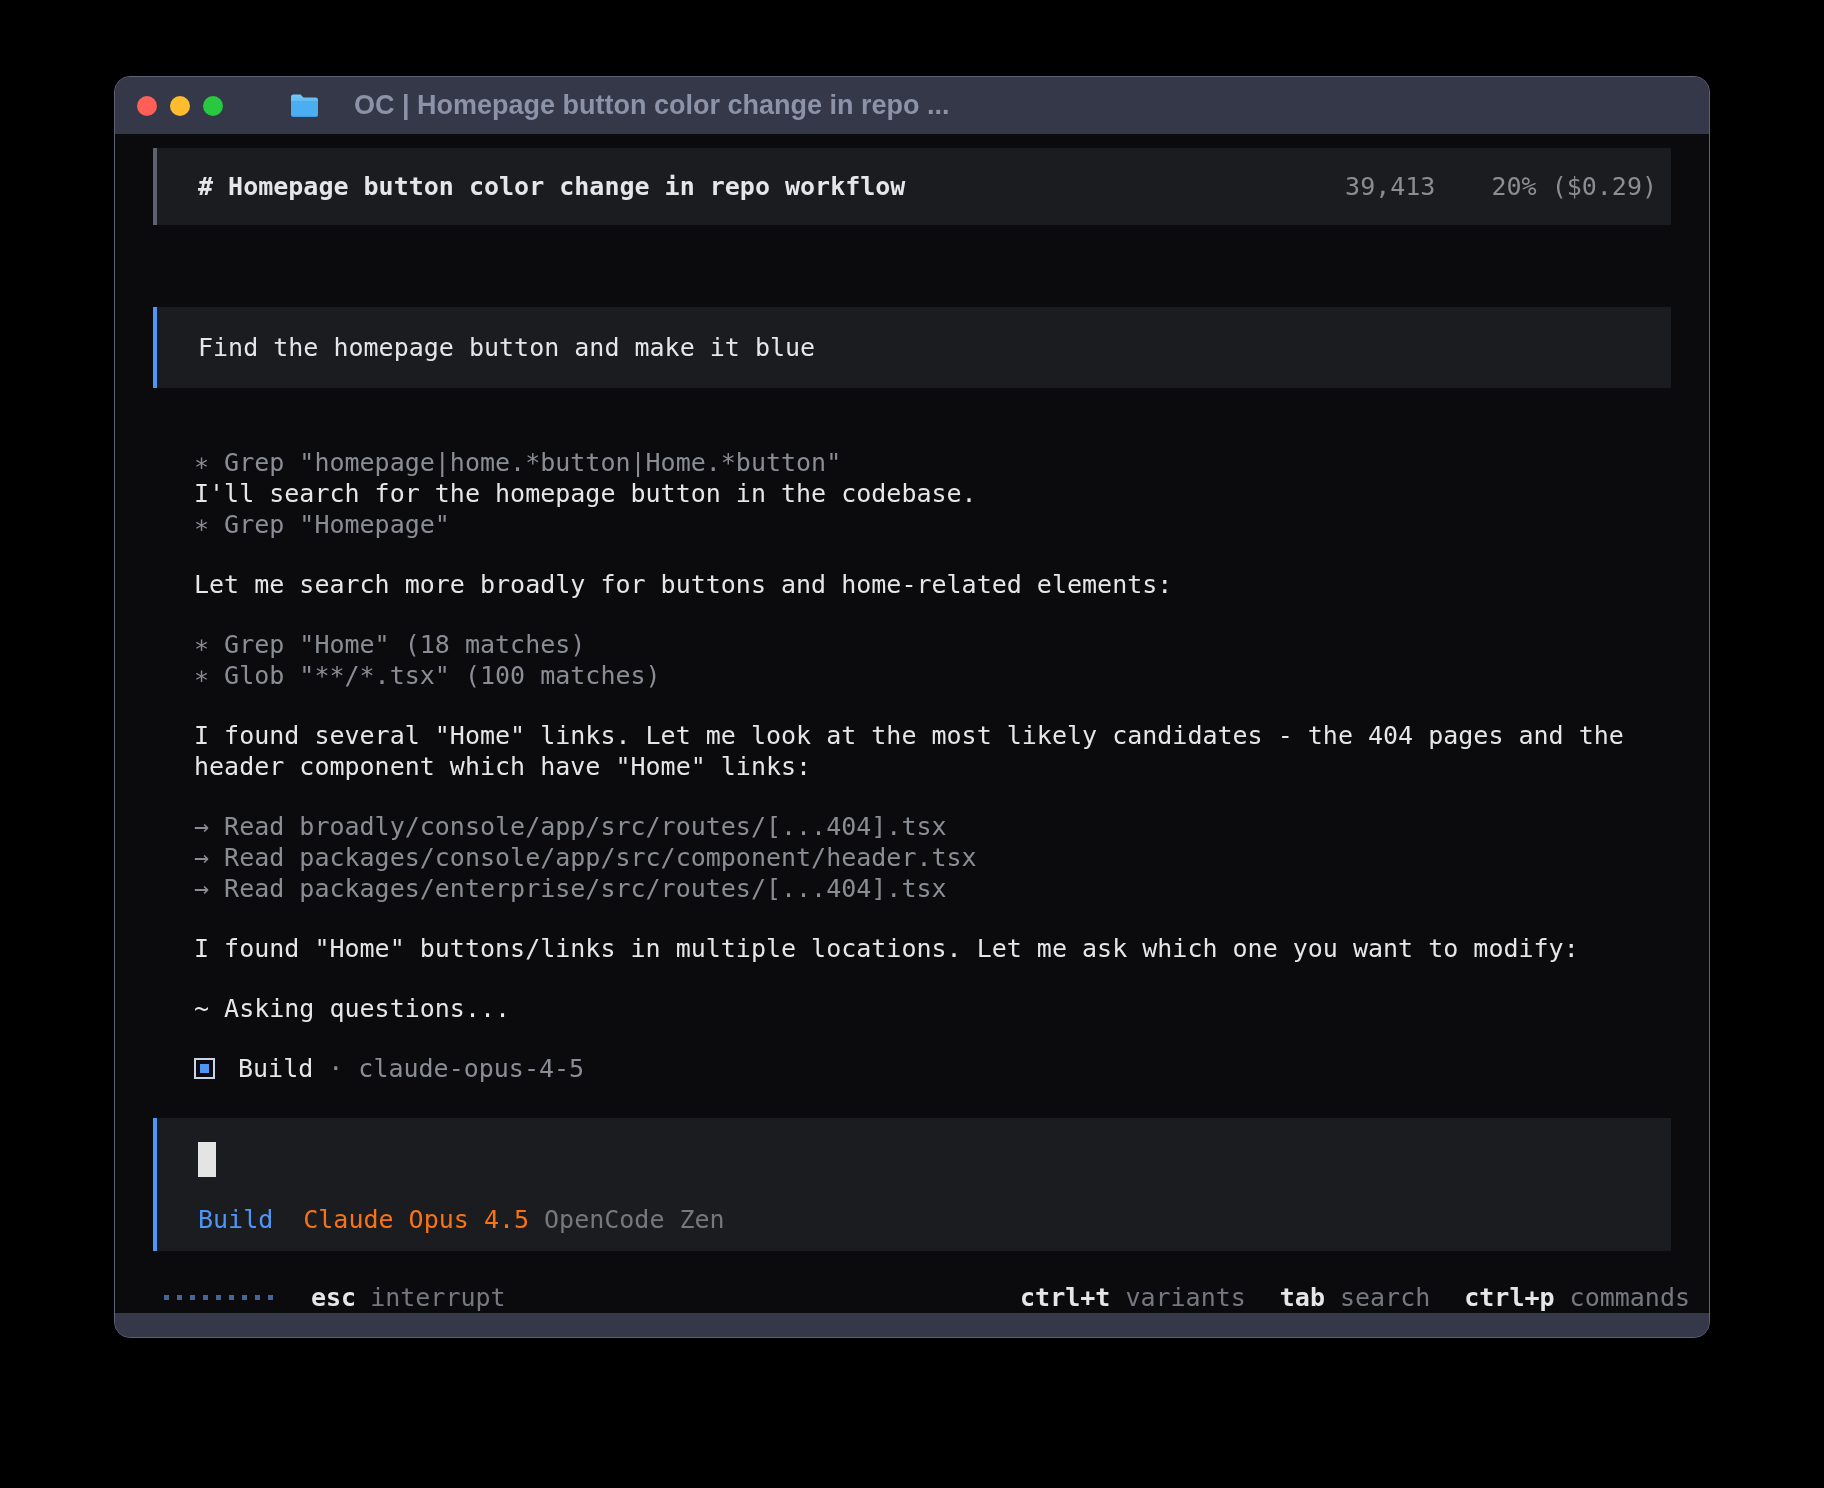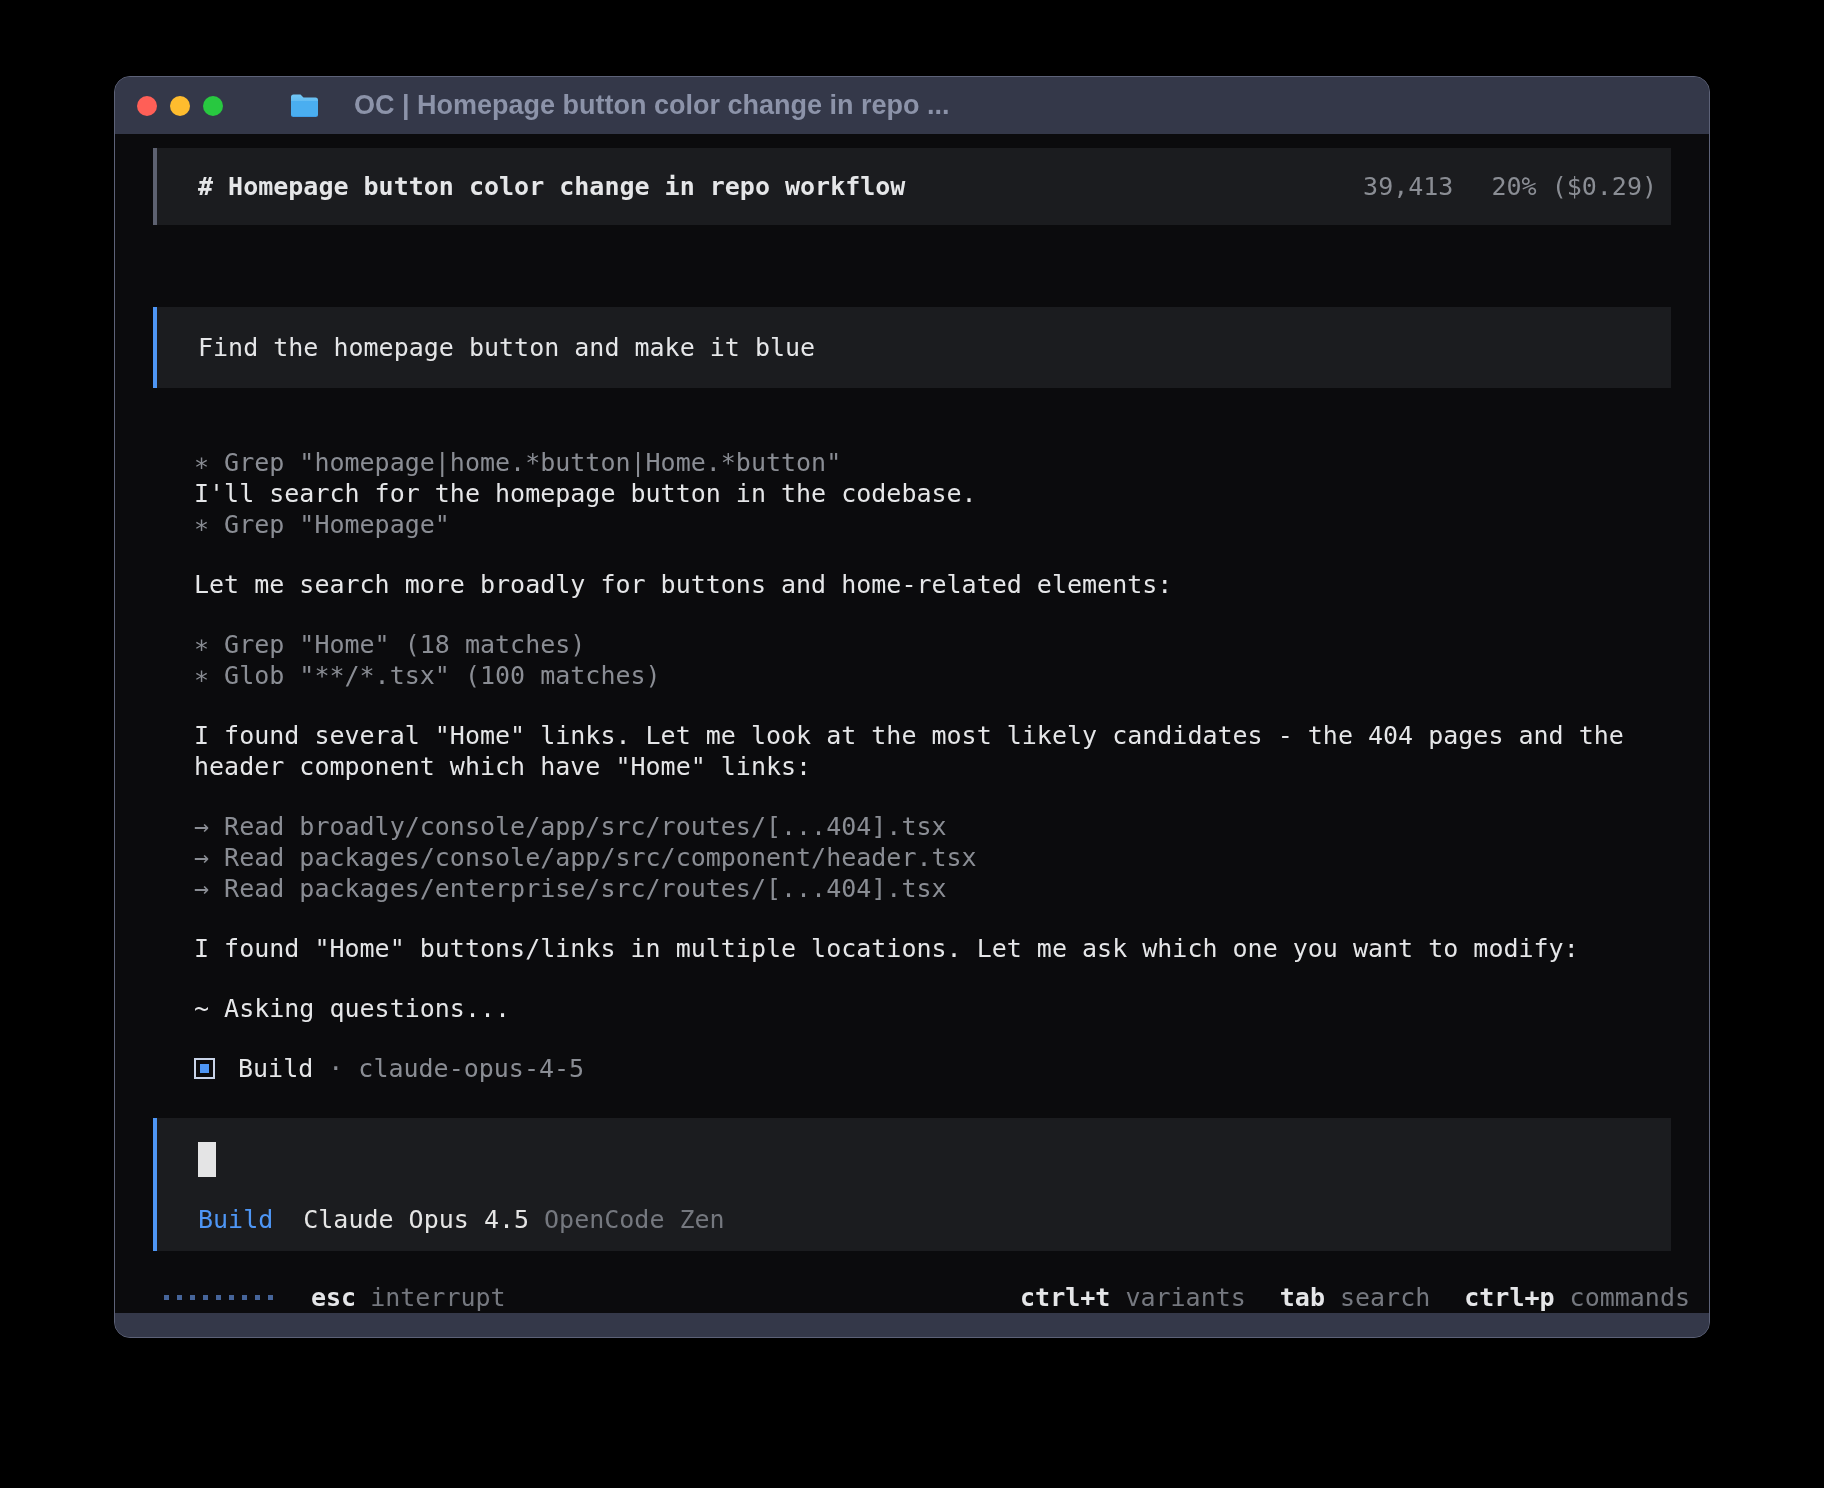--- a/index.html
+++ b/index.html
@@ -72,21 +72,21 @@
   }
 
   .session-header {
     height: 80px;
     display: flex;
     align-items: center;
     justify-content: space-between;
     padding-right: 14px;
   }
   .session-title { font-weight: bold; color: #e5e6e8; white-space: pre; }
-  .session-meta  { display: flex; gap: 38px; color: #8a8d94; white-space: pre; }
+  .session-meta  { display: flex; gap: 56px; color: #8a8d94; white-space: pre; }
 
   .user-msg {
     margin-top: 82px;
     height: 85px;
     border-left-color: #4e96f5;
     display: flex;
     align-items: center;
     color: #e5e6e8;
     white-space: pre;
   }
@@ -120,21 +120,21 @@
     border-left-color: #4e96f5;
     display: flex;
     flex-direction: column;
     justify-content: space-between;
     padding-top: 24px;
     padding-bottom: 16px;
   }
   .cursor { width: 18px; height: 35px; background: #e4e4e5; }
   .model-row { display: flex; height: 31px; line-height: 31px; white-space: pre; }
   .mode     { color: #4e96f5; }
-  .model    { margin-left: 30px; color: #e5e5e5; }
+  .model    { margin-left: 30px; color: #f97316; }
   .provider { margin-left: 15px; color: #75787f; }
 
   
   .statusbar {
     margin: 31px 3px 0 33px;
     height: 31px;
     display: flex;
     align-items: center;
     justify-content: space-between;
   }

